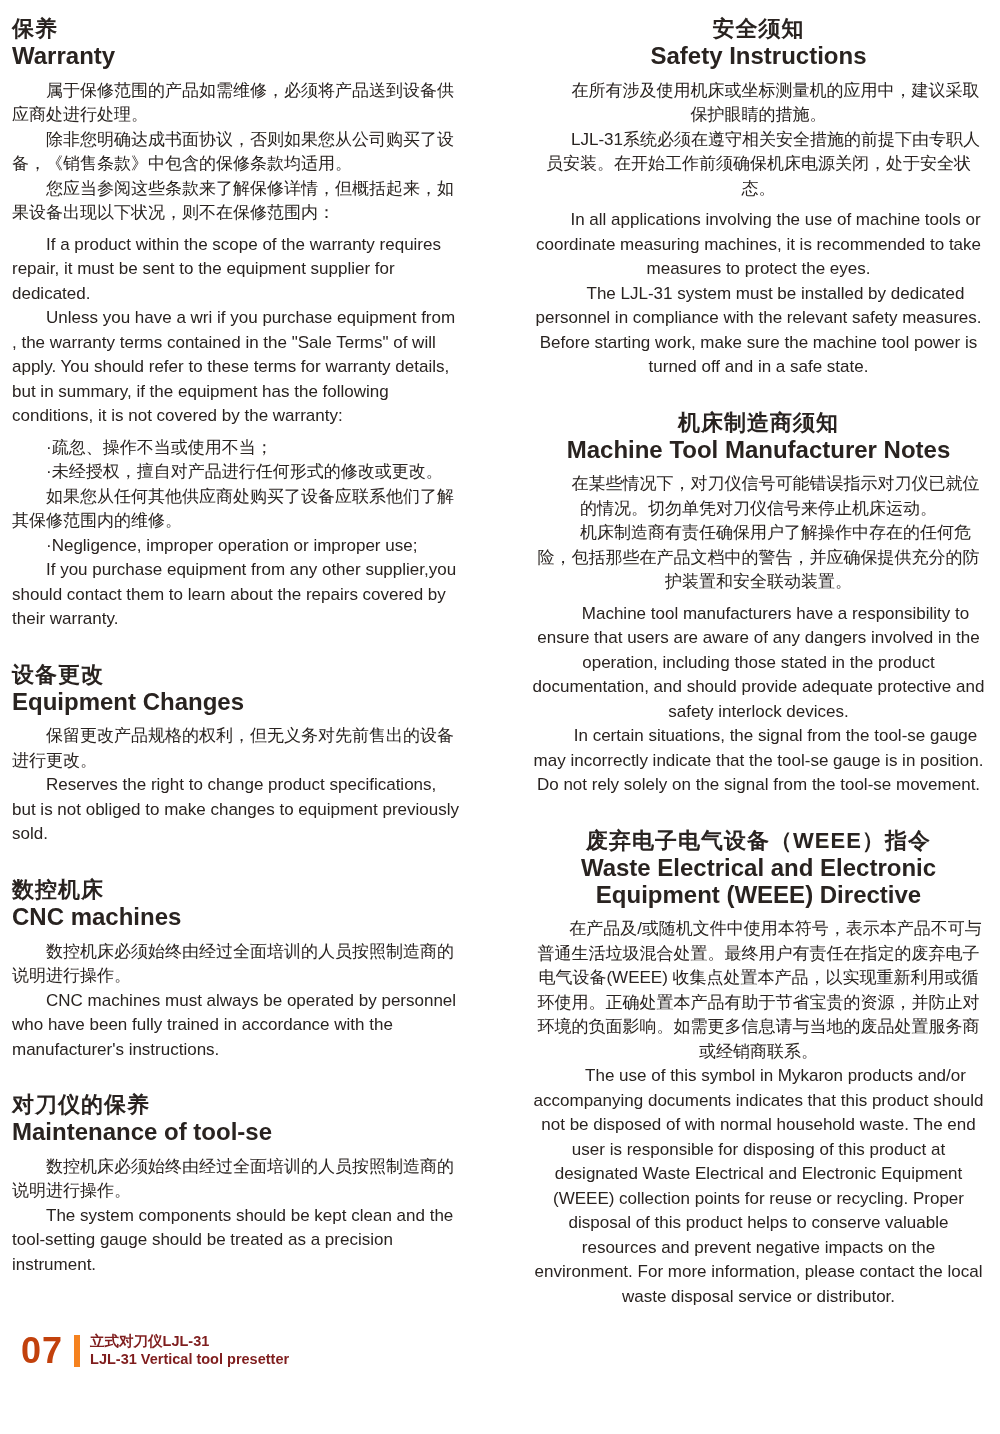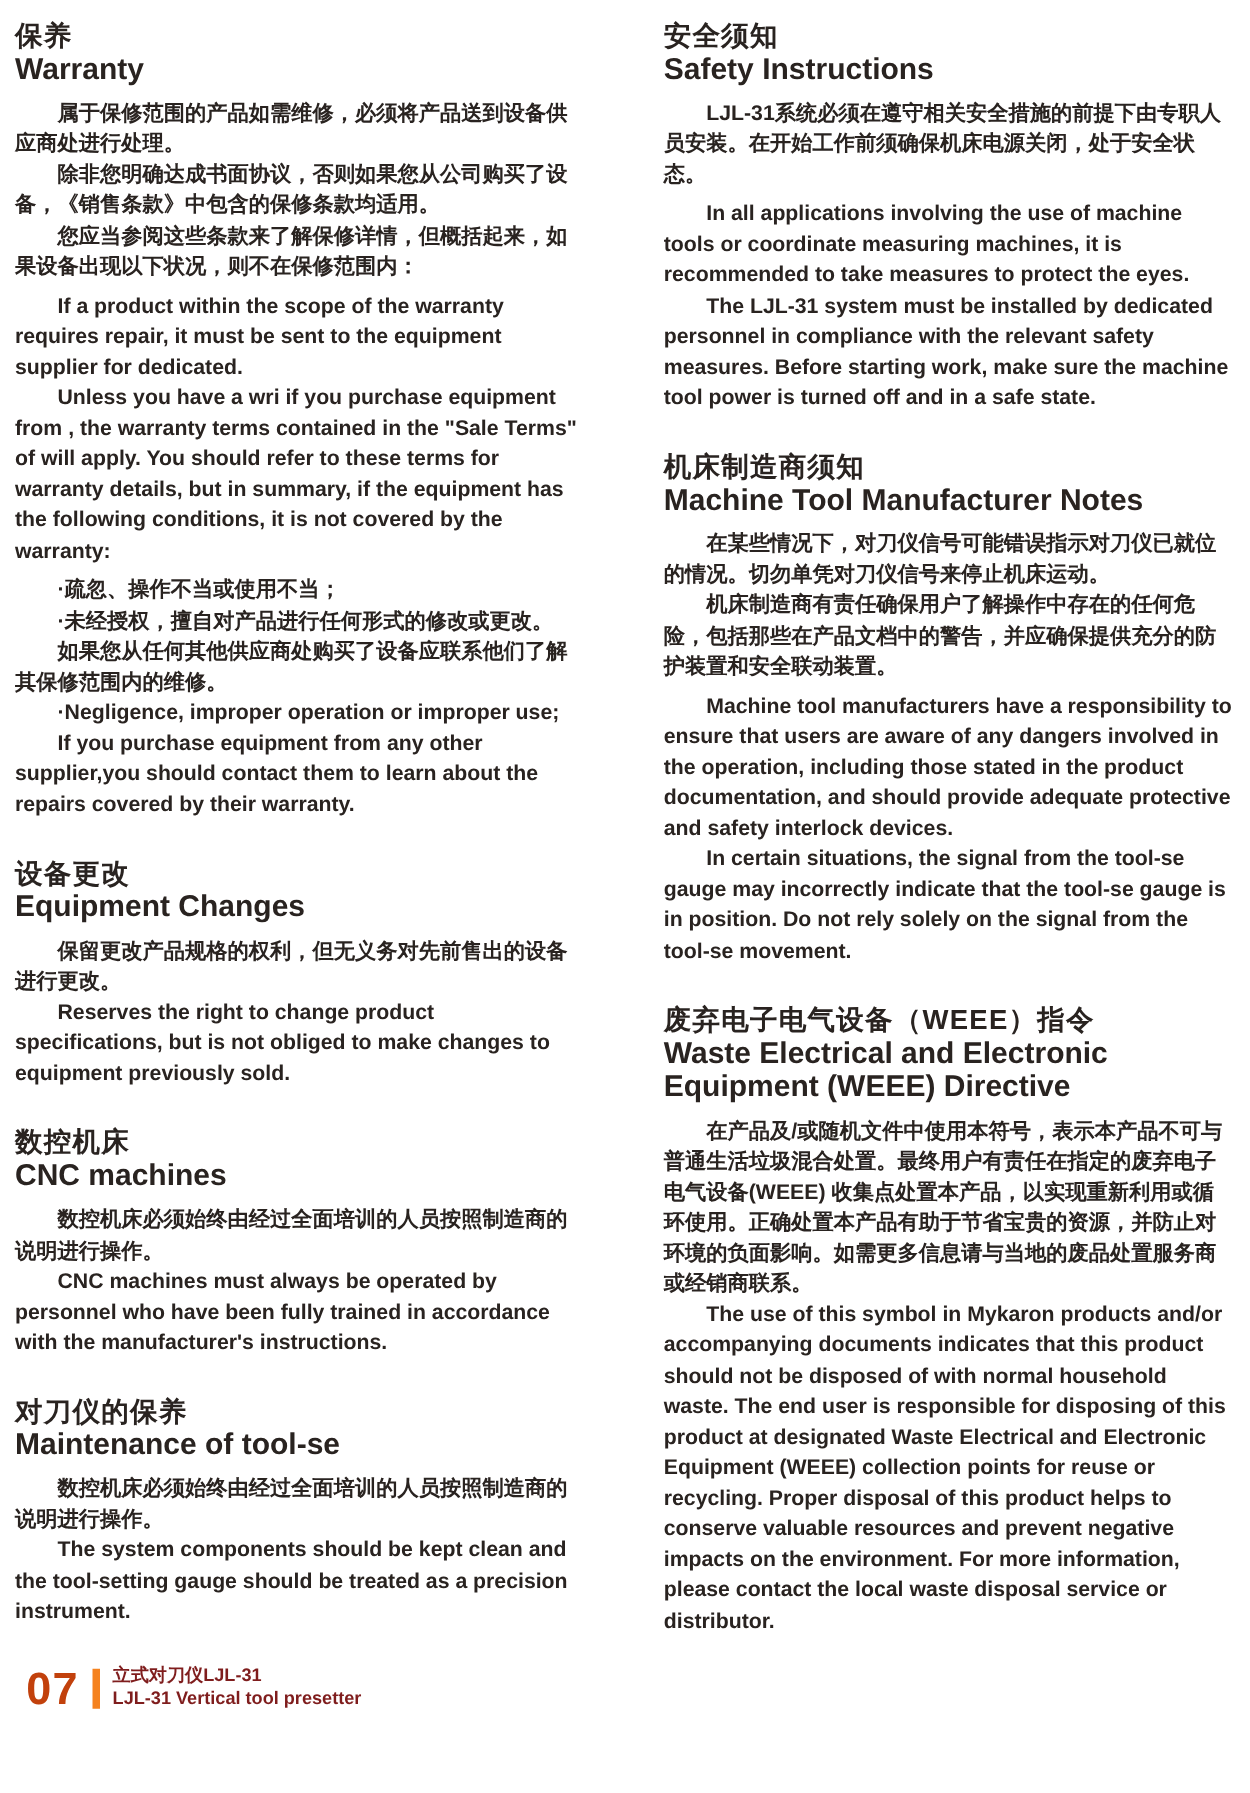--- a/index.html
+++ b/index.html
@@ -15,41 +15,40 @@
     border-radius: 13px;
   }
   .columns {
     display: flex;
     padding: 16px 14px 0 12px;
     gap: 69px;
     align-items: flex-start;
   }
   .col { box-sizing: border-box; }
   .col-left  { width: 450px; }
-  .col-right { width: 455px; }
+  .col-right { width: 455px; text-align: center; }
   section.doc-section { margin: 0 0 30px 0; }
   .h-zh {
     font-size: 22px;
     font-weight: bold;
     line-height: 1.22;
     letter-spacing: 1px;
   }
   .h-en {
     font-size: 24px;
     font-weight: bold;
     line-height: 1.12;
     margin-bottom: 9px;
   }
   p.para {
     margin: 0;
     font-size: 17px;
     line-height: 24.5px;
     text-indent: 2em;
     word-break: break-word;
-    font-weight: bold;
   }
   p.para.gap { margin-top: 7px; }
   .footer {
     position: absolute;
     left: 21px;
     top: 1333px;
     display: flex;
     align-items: center;
   }
   .page-num {
@@ -108,20 +107,21 @@
           <div class="h-zh">对刀仪的保养</div>
           <div class="h-en">Maintenance of tool-se</div>
           <p class="para">数控机床必须始终由经过全面培训的人员按照制造商的说明进行操作。</p>
           <p class="para">The system components should be kept clean and the tool-setting gauge should be treated as a precision instrument.</p>
         </section>
       </div>
     <div class="col col-right">
         <section class="doc-section">
           <div class="h-zh">安全须知</div>
           <div class="h-en">Safety Instructions</div>
+          <p class="para">在所有涉及使用机床或坐标测量机的应用中，建议采取保护眼睛的措施。</p>
           <p class="para">LJL-31系统必须在遵守相关安全措施的前提下由专职人员安装。在开始工作前须确保机床电源关闭，处于安全状态。</p>
           <p class="para gap">In all applications involving the use of machine tools or coordinate measuring machines, it is recommended to take measures to protect the eyes.</p>
           <p class="para">The LJL-31 system must be installed by dedicated personnel in compliance with the relevant safety measures. Before starting work, make sure the machine tool power is turned off and in a safe state.</p>
         </section>
         <section class="doc-section">
           <div class="h-zh">机床制造商须知</div>
           <div class="h-en">Machine Tool Manufacturer Notes</div>
           <p class="para">在某些情况下，对刀仪信号可能错误指示对刀仪已就位的情况。切勿单凭对刀仪信号来停止机床运动。</p>
           <p class="para">机床制造商有责任确保用户了解操作中存在的任何危险，包括那些在产品文档中的警告，并应确保提供充分的防护装置和安全联动装置。</p>
           <p class="para gap">Machine tool manufacturers have a responsibility to ensure that users are aware of any dangers involved in the operation, including those stated in the product documentation, and should provide adequate protective and safety interlock devices.</p>

